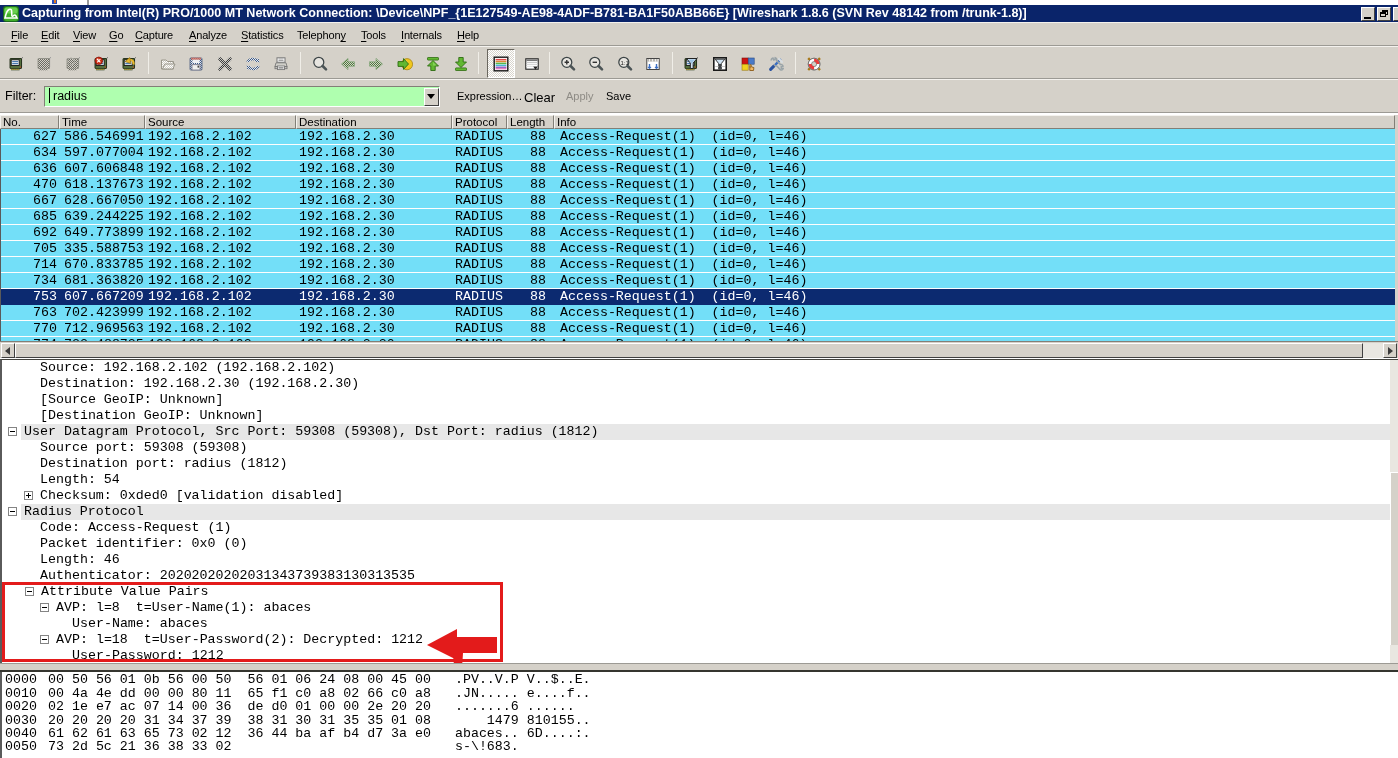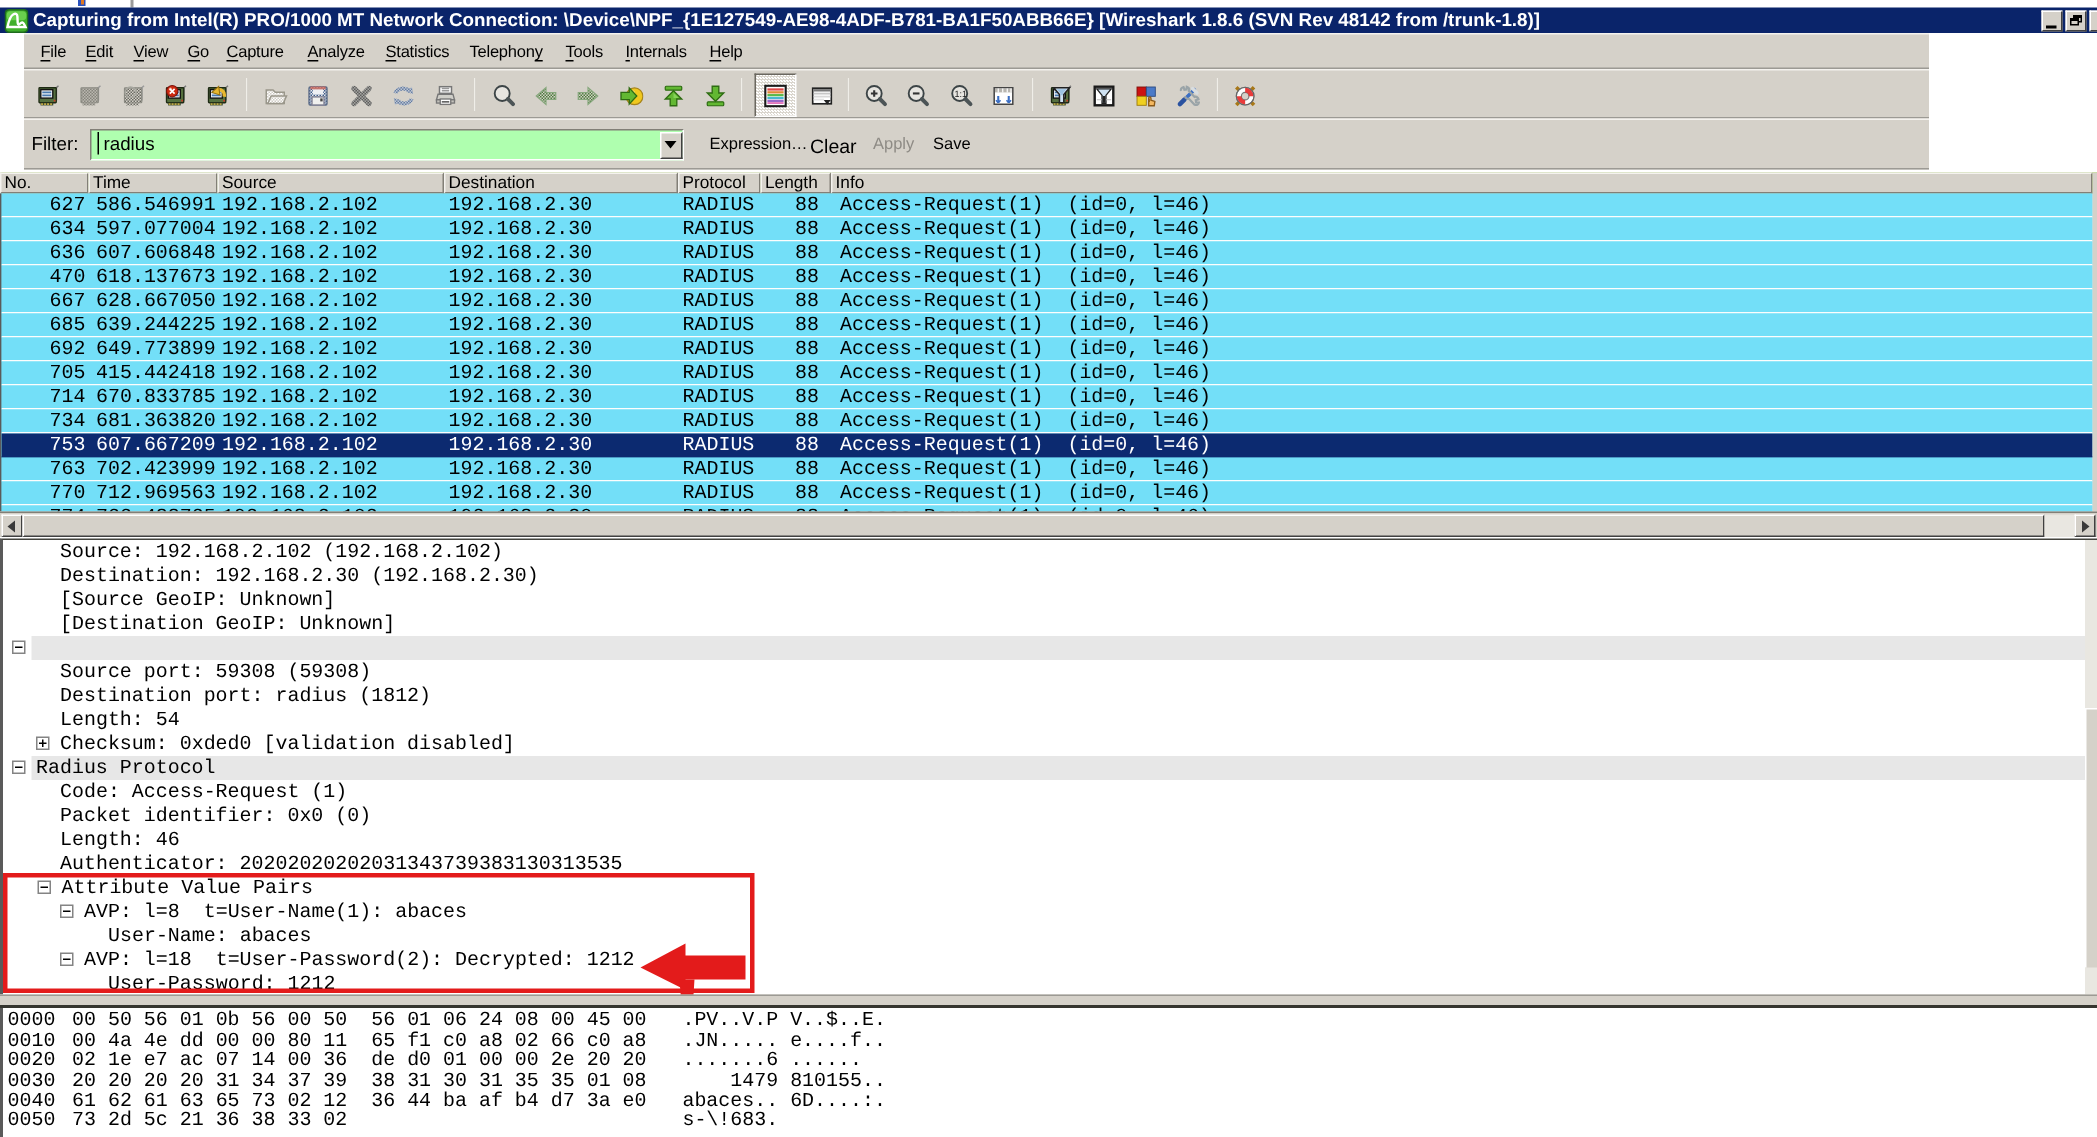--- a/index.html
+++ b/index.html
@@ -1,20 +1,20 @@
 <!DOCTYPE html>
 <html><head><meta charset="utf-8"><title>w</title><style>
 *{margin:0;padding:0;box-sizing:border-box}
 html,body{width:1398px;height:758px;overflow:hidden;background:#fff}
 body{font-family:"Liberation Sans",sans-serif;position:relative}
 .abs{position:absolute}
 .mono{font-family:"Liberation Mono",monospace;font-size:13.3px;line-height:16px;white-space:pre;color:#000}
 #titlebar{left:0;top:5px;width:1398px;height:17px;background:#0a246a}
 #titletxt{left:22px;top:5px;width:1340px;height:17px;color:#fff;font-weight:bold;font-size:12.4px;line-height:17px;white-space:nowrap;letter-spacing:0px;transform:scaleX(1.012);transform-origin:0 0}
-.bar{left:16px;width:1270px;background:#d5d1c9}
+.bar{left:0;width:1398px;background:#d5d1c9}
 .bevel{border-top:1px solid #f4f2ee;border-bottom:1px solid #9c9a94}
 #menubar{top:22px;height:24px}
 .menuitem{position:absolute;top:6px;font-size:11px;letter-spacing:-0.15px;color:#000;white-space:nowrap}
 .menuitem u{text-decoration:underline;text-underline-offset:2px}
 #toolbar{top:46px;height:33px}
 #filterbar{top:79px;height:34px}
 .tbtn{position:absolute;top:7px;width:16px;height:16px}
 .tsep{position:absolute;top:5px;width:1px;height:22px;background:#a8a49c;border-right:1px solid #f0eee8}
 #hdr{left:0;top:115px;width:1398px;height:14px;background:#84cc16}
 .hcell{position:absolute;top:0;height:14px;background:#d5d1c9;border-left:1px solid #f4f2ee;border-right:1px solid #827f77;border-top:1px solid #f4f2ee;border-bottom:1px solid #827f77;font-size:11.5px;line-height:13px;color:#000;padding-left:2px;white-space:nowrap;overflow:hidden}
@@ -386,21 +386,21 @@
       <span class="cno">692</span>
       <span class="ctime">649.773899</span>
       <span class="csrc">192.168.2.102</span>
       <span class="cdst">192.168.2.30</span>
       <span class="cproto">RADIUS</span>
       <span class="clen">88</span>
       <span class="cinfo">Access-Request(1)  (id=0, l=46)</span>
     </div>
 <div class="prow" style="top:112px">
       <span class="cno">705</span>
-      <span class="ctime">415.442418</span>
+      <span class="ctime">335.588753</span>
       <span class="csrc">192.168.2.102</span>
       <span class="cdst">192.168.2.30</span>
       <span class="cproto">RADIUS</span>
       <span class="clen">88</span>
       <span class="cinfo">Access-Request(1)  (id=0, l=46)</span>
     </div>
 <div class="prow" style="top:128px">
       <span class="cno">714</span>
       <span class="ctime">670.833785</span>
       <span class="csrc">192.168.2.102</span>
@@ -475,20 +475,21 @@
       <span class="dtxt" style="left:38px">[Source GeoIP: Unknown]</span>
     </div>
 <div class="dline" style="top:47.5px">
       <span class="dtxt" style="left:38px">[Destination GeoIP: Unknown]</span>
     </div>
 <div class="dline gray" style="top:63.5px">
       <div class="grayfill"></div>
       <div class="tbox" style="left:6px">
         <i></i>
       </div>
+      <span class="dtxt" style="left:22px">User Datagram Protocol, Src Port: 59308 (59308), Dst Port: radius (1812)</span>
     </div>
 <div class="dline" style="top:79.5px">
       <span class="dtxt" style="left:38px">Source port: 59308 (59308)</span>
     </div>
 <div class="dline" style="top:95.5px">
       <span class="dtxt" style="left:38px">Destination port: radius (1812)</span>
     </div>
 <div class="dline" style="top:111.5px">
       <span class="dtxt" style="left:38px">Length: 54</span>
     </div>

